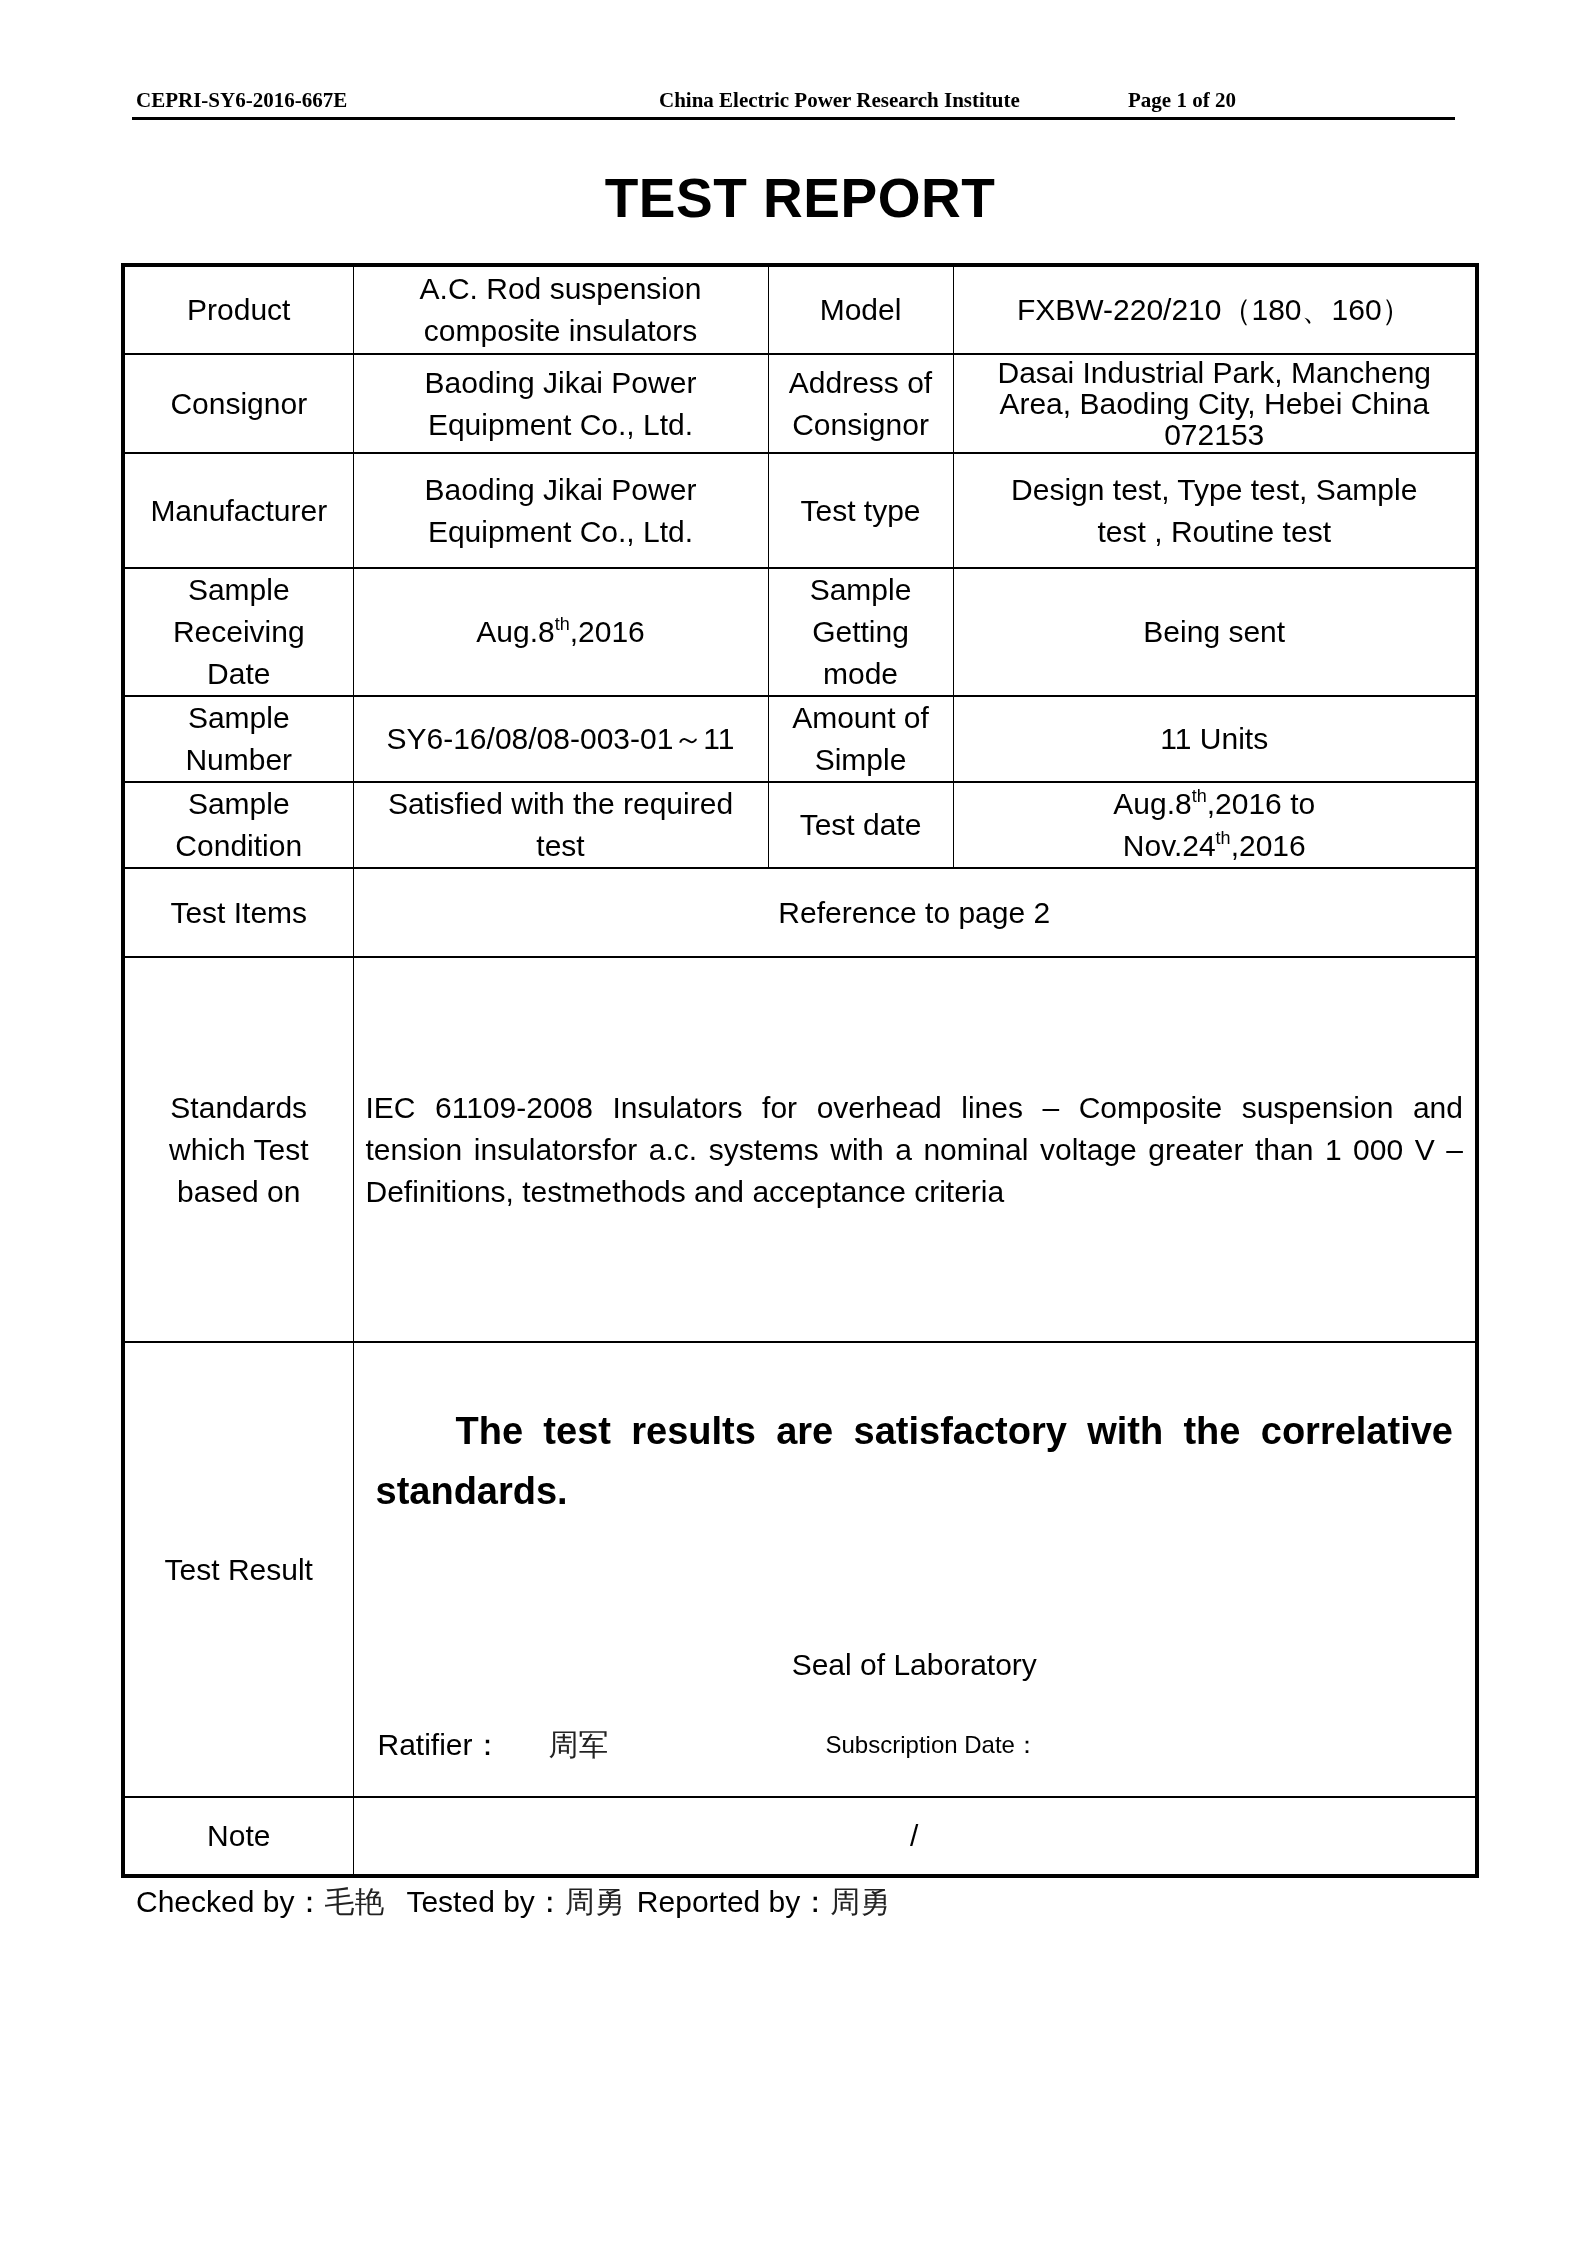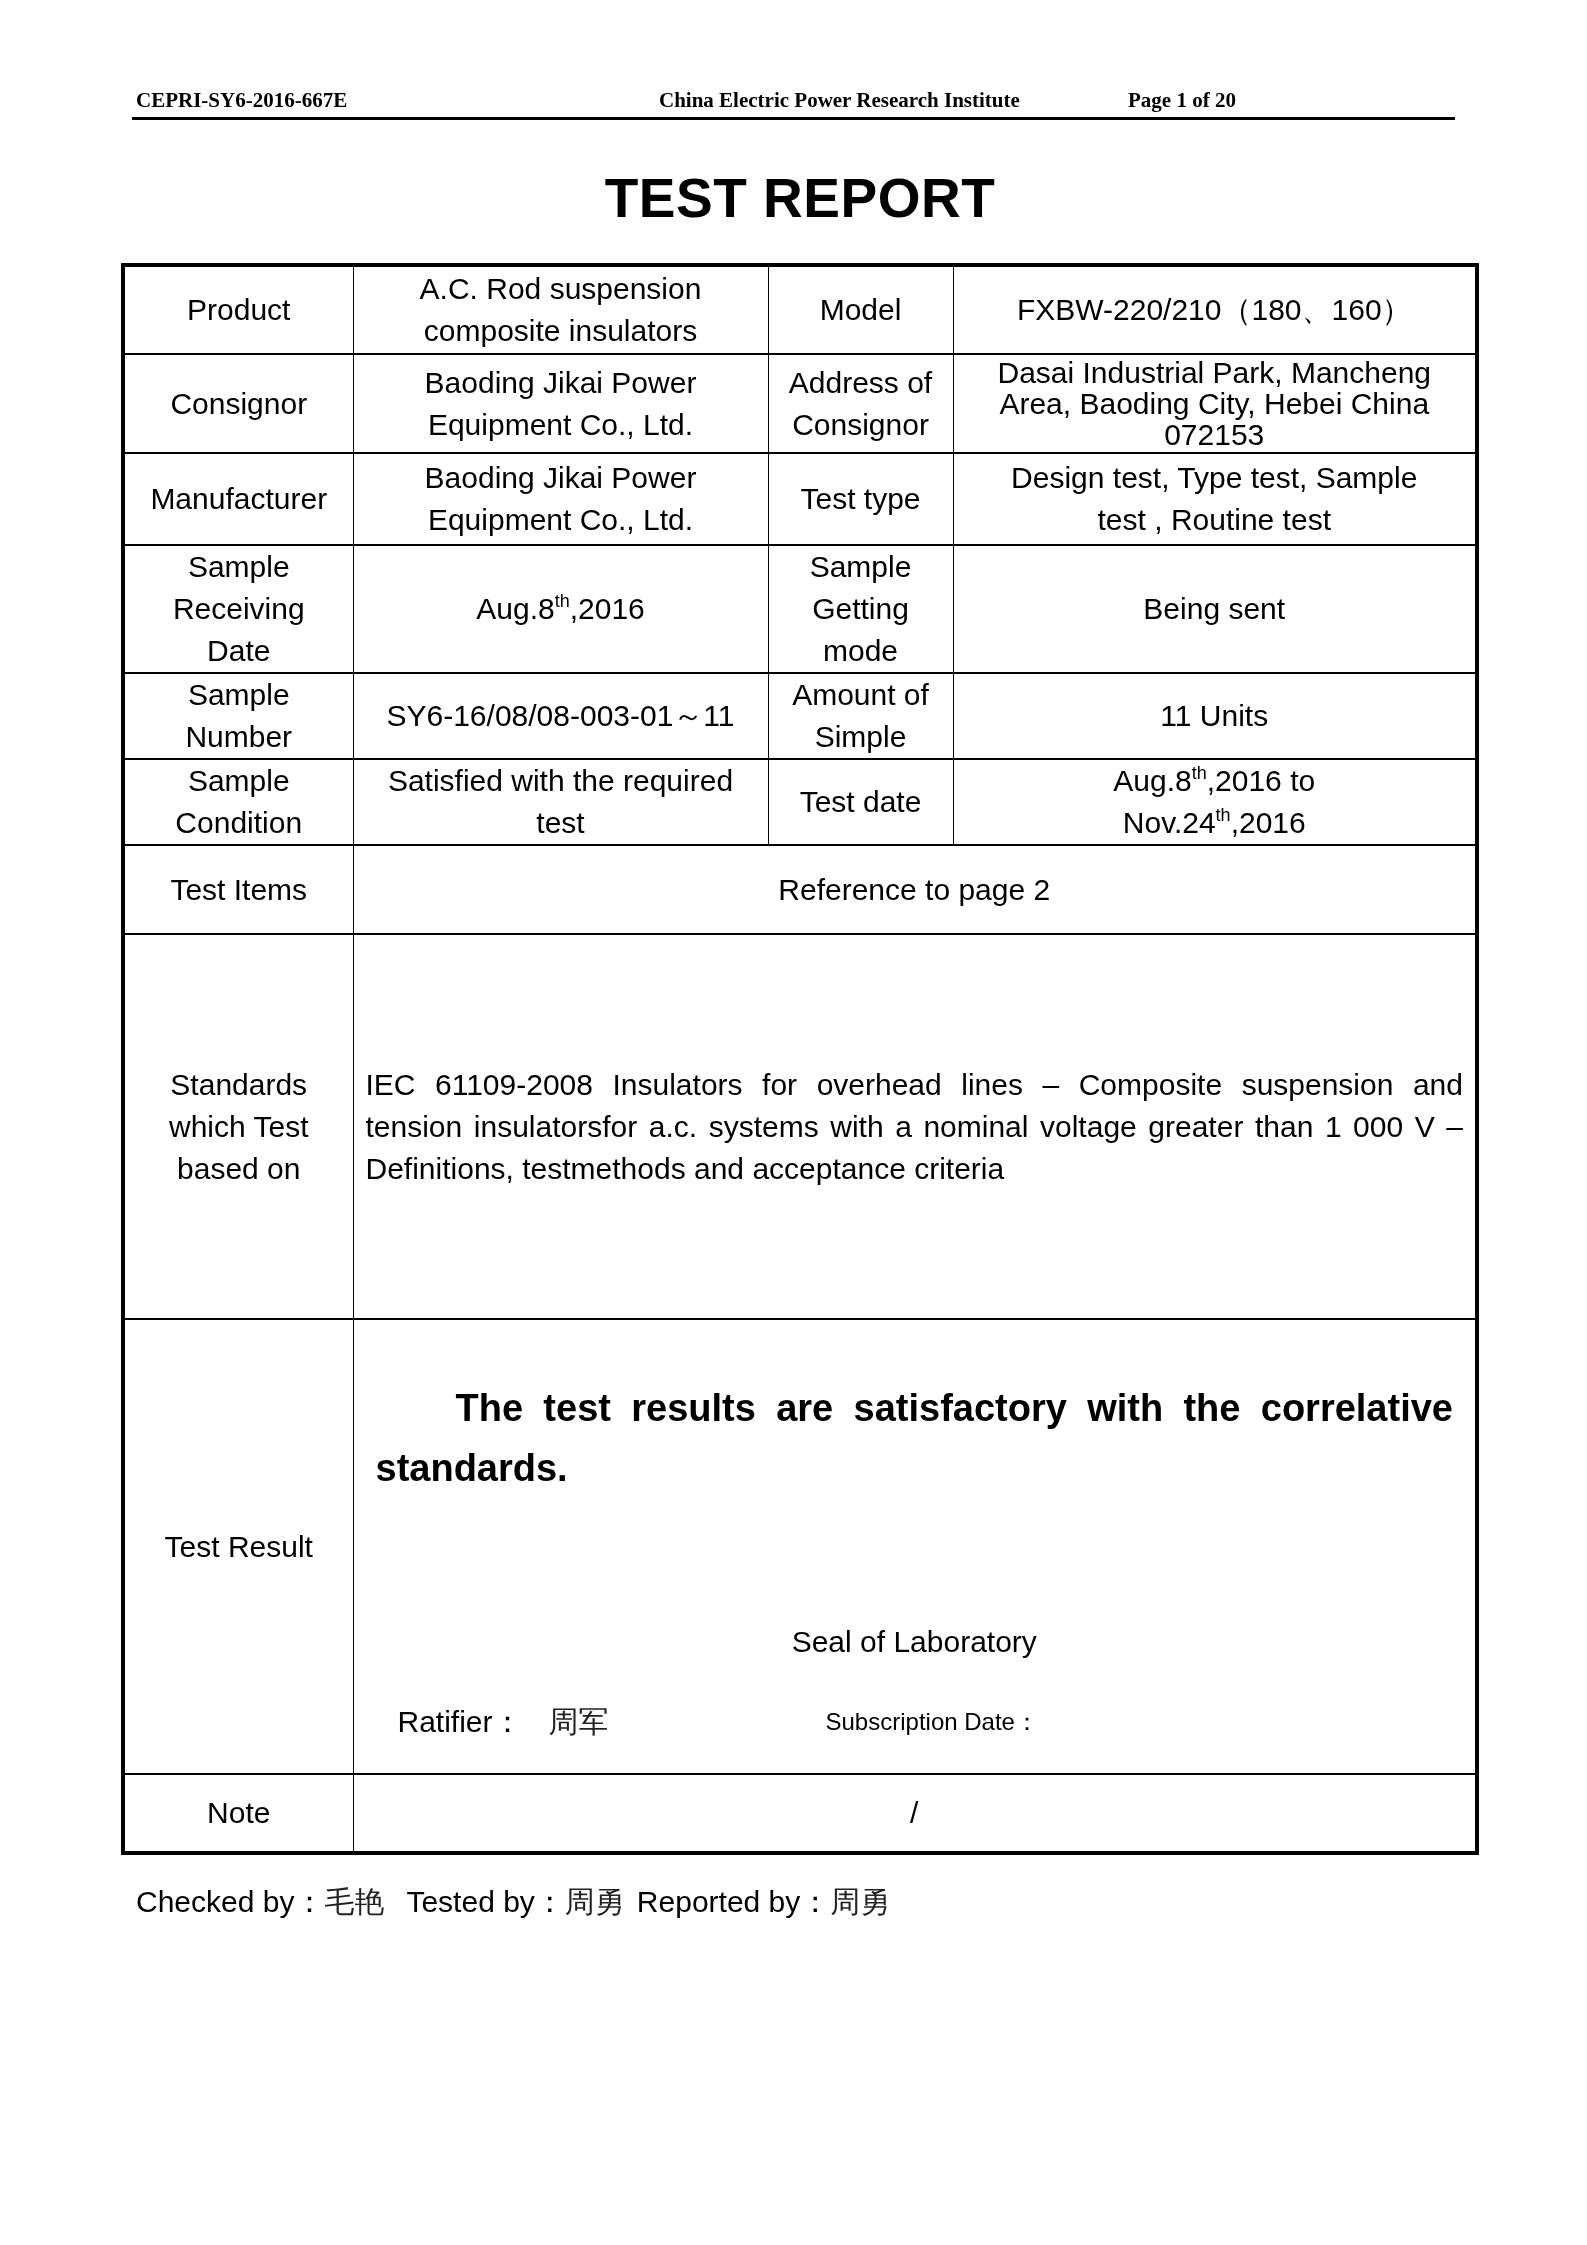--- a/index.html
+++ b/index.html
@@ -15,21 +15,21 @@
     table.rep td { border: 1.5px solid #000; text-align: center; vertical-align: middle;
                    font-size: 30px; line-height: 42px; padding: 0 6px; }
     table.rep tr.thick td { border-top: 2.5px solid #000; }
     sup { font-size: 18px; line-height: 0; vertical-align: 12px; margin-top: 9px; }
     .tight { line-height: 31px !important; }
     .std { text-align: justify !important; text-align-last: left; padding: 0 12px !important; line-height: 42px; }
     .result-cell { text-align: left !important; vertical-align: top !important; padding: 0 22px !important; position: relative; }
     .result-text { font-weight: bold; font-size: 38px; line-height: 60px; text-indent: 80px;
                    margin-top: 58px; text-align: justify; }
     .seal { position: absolute; left: 0; right: 0; top: 301px; text-align: center; font-size: 30px; }
-    .ratifier { position: absolute; left: 24px; top: 381px; font-size: 30px; margin-left: 20px; }
+    .ratifier { position: absolute; left: 24px; top: 381px; font-size: 30px; }
     .ratifier-name { position: absolute; left: 195px; top: 381px; font-size: 30px; font-family: "DejaVu Sans", sans-serif; font-weight: 300; color:#222; }
     .subdate { position: absolute; left: 472px; top: 381px; font-size: 24px; }
     .footer { position: absolute; left: 136px; top: 1882px; font-size: 30px; }
     .footer .cn { font-family: Liberation Mono, monospace; color:#222; }
     .footer .gap { display: inline-block; width: 22px; }
   </style>
 </head>
 <body>
 
 <div class="hdr" style="left:136px;">CEPRI-SY6-2016-667E</div>
@@ -52,21 +52,21 @@
     <td><span>A.C. Rod suspension</span><br><span>composite insulators</span></td>
     <td>Model</td>
     <td>FXBW-220/210（180、160）</td>
   </tr>
   <tr class="thick" style="height:99px">
     <td>Consignor</td>
     <td><span>Baoding Jikai Power</span><br><span>Equipment Co., Ltd.</span></td>
     <td><span>Address of</span><br><span>Consignor</span></td>
     <td class="tight"><span>Dasai Industrial Park, Mancheng</span><br><span>Area, Baoding City, Hebei China</span><br><span>072153</span></td>
   </tr>
-  <tr class="thick" style="height:92px">
+  <tr class="thick" style="height:115px">
     <td>Manufacturer</td>
     <td><span>Baoding Jikai Power</span><br><span>Equipment Co., Ltd.</span></td>
     <td>Test type</td>
     <td><span>Design test, Type test, Sample</span><br><span>test , Routine test</span></td>
   </tr>
   <tr class="thick" style="height:127px">
     <td><span>Sample</span><br><span>Receiving</span><br><span>Date</span></td>
     <td><span>Aug.8</span><sup>th</sup><span>,2016</span></td>
     <td><span>Sample</span><br><span>Getting</span><br><span>mode</span></td>
     <td>Being sent</td>

